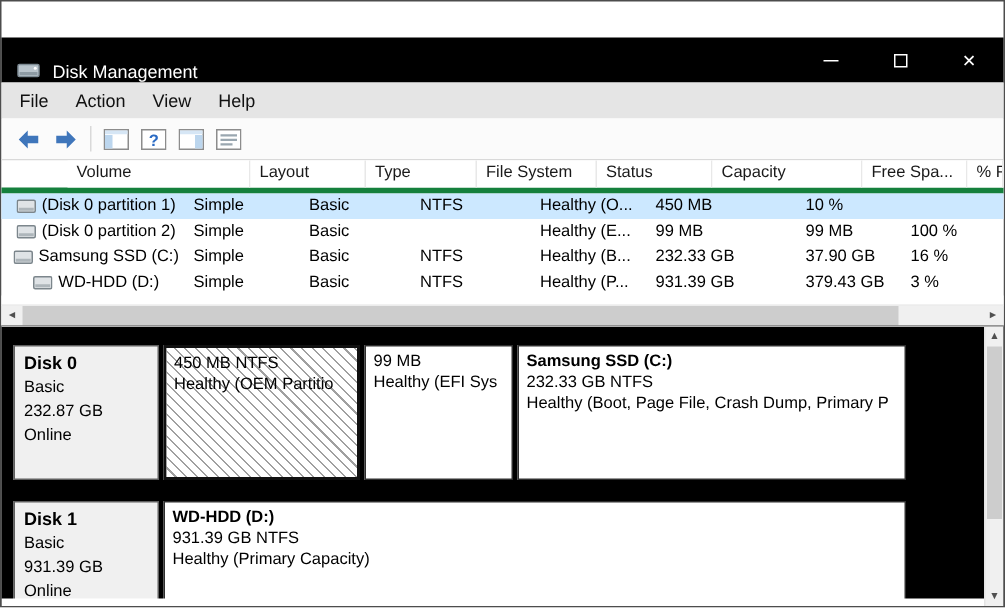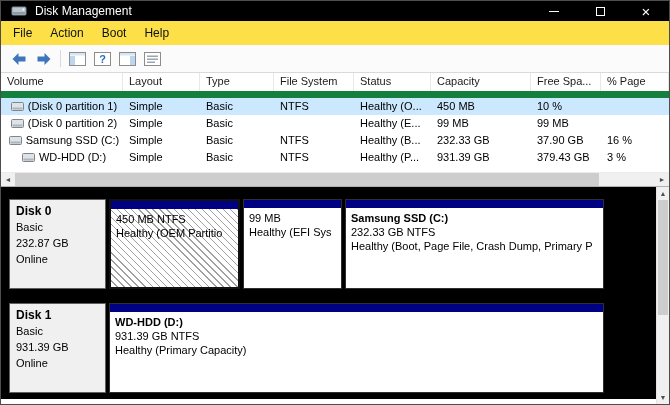--- a/index.html
+++ b/index.html
@@ -1,62 +1,62 @@
 <!DOCTYPE html>
 <html><head>
 <meta charset="utf-8">
 <style>
   * { margin:0; padding:0; box-sizing:border-box; }
   html,body { width:670px; height:405px; overflow:hidden; }
   body { font-family:"Liberation Sans", sans-serif; font-size:12px; color:#000; background:#f0f0f0; }
   .window { width:670px; height:405px; display:flex; flex-direction:column; border:1px solid #4d4d4d; background:#fff; }
 
   
-  .titlebar { height:20px; background:#000; color:#fff; display:flex; align-items:center; flex:0 0 auto; }
+  .titlebar { height:30px; background:#000; color:#fff; display:flex; align-items:flex-end; flex:0 0 auto;margin-top:24px; }
   .app-icon { margin:0 8px 0 10px; display:flex; }
   .title { font-size:12px; }
   .win-controls { margin-left:auto; display:flex; height:100%; }
   .win-btn { width:46px; height:100%; display:flex; align-items:center; justify-content:center; color:#fff; }
   .min-glyph { width:10px; height:1px; background:#fff; }
   .max-glyph { width:9px; height:9px; border:1px solid #fff; }
   .close-glyph { font-size:15px; line-height:15px; }
 
   
-  .menubar { height:24px; background:#fde047; display:flex; align-items:flex-start; padding-left:3px; flex:0 0 auto; }
+  .menubar { height:24px; background:#e5e5e5; display:flex; align-items:flex-start; padding-left:3px; flex:0 0 auto; }
   .menu-item { padding:0 9px; height:100%; display:flex; align-items:center; color:#111; }
 
   
   .toolbar { height:28px; background:#fbfbfb; border-bottom:1px solid #d9d9d9; display:flex; align-items:center; padding-left:5px; flex:0 0 auto; }
   .tool-btn { width:25px; height:23px; display:flex; align-items:center; justify-content:center; }
   .tool-sep { width:1px; height:17px; background:#d9d9d9; margin:0 4px; }
 
   
   .listpane { background:#fff; flex:0 0 auto; }
   .grid { display:grid; grid-template-columns:122px 77px 74px 80px 77px 100px 70px auto; }
-  .thead { border-bottom:7px solid #15803d; }
+  .thead { border-bottom:4px solid #15803d;padding-left:44px; }
   .hcell { font-size:11px; color:#1a1a1a; height:18px; line-height:17px; padding-left:6px; border-right:1px solid #e8e8e8; background:#fff; overflow:hidden; white-space:nowrap; }
   .vrow { height:17px; line-height:17px; font-size:11px; }
   .vrow.selected { background:#cce8ff; }
   .cell { padding-left:6px; overflow:hidden; white-space:nowrap; }
   .volcell { display:flex; align-items:center; gap:4px; padding-left:4px;justify-content:center; }
   .list-filler { height:6px; background:#fff; }
 
   
   .hscroll { position:relative; height:14px; background:#f0f0f0; border-top:1px solid #ececec; }
   .hs-arrow { position:absolute; top:0; width:14px; height:13px; color:#505050; font-size:7px; line-height:13px; text-align:center; }
   .hs-left { left:0; } .hs-right { right:0; }
   .hs-thumb { position:absolute; top:0; left:14px; right:70px; height:13px; background:#cdcdcd; }
 
   
   .graphpane { position:relative; flex:1 1 auto; background:#000000; border-top:1px solid #b0b0b0; padding:12px 24px 13px 8px; overflow:hidden; }
   .disk-block { display:flex; height:90px; margin-bottom:14px; }
   .disk-info { width:97px; flex:0 0 auto; border:1px solid #5f5f5f; background:#f0f0f0; padding:3px 6px; font-size:11px; line-height:16px; overflow:hidden; }
   .disk-name { font-weight:bold; font-size:12px; }
   .parts { width:498px; flex:0 0 auto; display:flex; margin-left:3px; }
-  .part { border:1px solid #2e2e2e; background:#fff; margin-right:3px; display:flex; flex-direction:column; overflow:hidden; }
+  .part { border:1px solid #2e2e2e; background:#fff; margin-right:3px; display:flex; flex-direction:row; overflow:hidden; }
   .part.selected { border-width:2px; border-color:#111; }
   .stripe { height:8px; background:#000082; flex:0 0 auto; }
   .pbody { flex:1; padding:3px 5px; font-size:11px; line-height:14px; overflow:hidden; white-space:nowrap; }
   .part.selected .pbody { background:repeating-linear-gradient(45deg,#ffffff 0px,#ffffff 4px,#a0a0a0 4px,#a0a0a0 5px); }
   .bold { font-weight:bold; }
 
   
   .vscroll { position:absolute; top:0; right:0; bottom:0; width:13px; background:#f0f0f0; border-left:1px solid #e4e4e4; }
   .vs-arrow { height:13px; width:100%; color:#505050; font-size:7px; line-height:13px; text-align:center; }
   .vs-bottom { position:absolute; bottom:0; left:0; }
@@ -89,21 +89,21 @@
         </div>
       <div class="win-btn">
           <span class="close-glyph">×</span>
         </div>
     </div>
   </div>
 
   <div class="menubar">
     <span class="menu-item">File</span>
     <span class="menu-item">Action</span>
-    <span class="menu-item">Boot</span>
+    <span class="menu-item">View</span>
     <span class="menu-item">Help</span>
   </div>
 
   <div class="toolbar">
     <div class="tool-btn">
       <svg width="16" height="14" viewBox="0 0 16 14">
         <path d="M7.5 1 L1.5 7 L7.5 13 L7.5 9.5 L14.5 9.5 L14.5 4.5 L7.5 4.5 Z" fill="#3f76bb"></path>
       </svg>
     </div>
     <div class="tool-btn">
@@ -177,20 +177,21 @@
           <rect x="1.5" y="6.5" width="10" height="2" fill="#aeb6bb"></rect>
         </svg>
         <span>(Disk 0 partition 2)</span>
       </div>
       <div class="cell">Simple</div>
       <div class="cell">Basic</div>
       <div class="cell"></div>
       <div class="cell">Healthy (E...</div>
       <div class="cell">99 MB</div>
       <div class="cell">99 MB</div>
+      <div class="cell">100 %</div>
     </div>
 
     <div class="grid vrow">
       <div class="cell volcell">
         <svg width="13" height="11" viewBox="0 0 13 11">
           <rect x="0.5" y="1.5" width="12" height="8" rx="1" fill="#dfe3e6" stroke="#7c868c"></rect>
           <rect x="1.5" y="6.5" width="10" height="2" fill="#aeb6bb"></rect>
         </svg>
         <span>Samsung SSD (C:)</span>
       </div>

